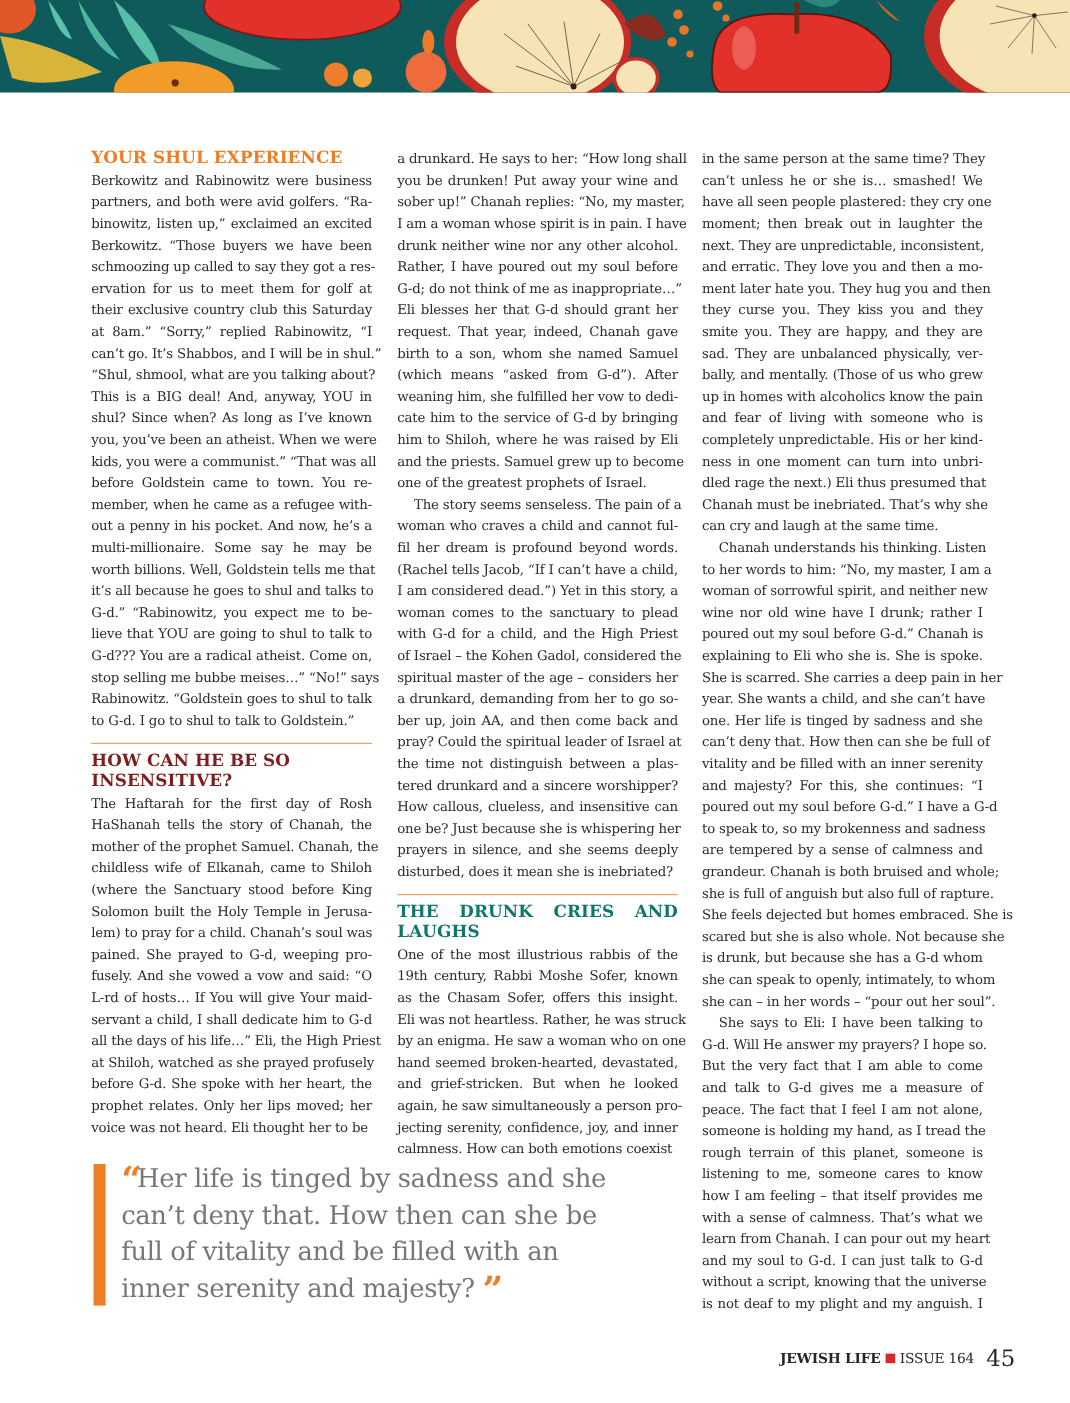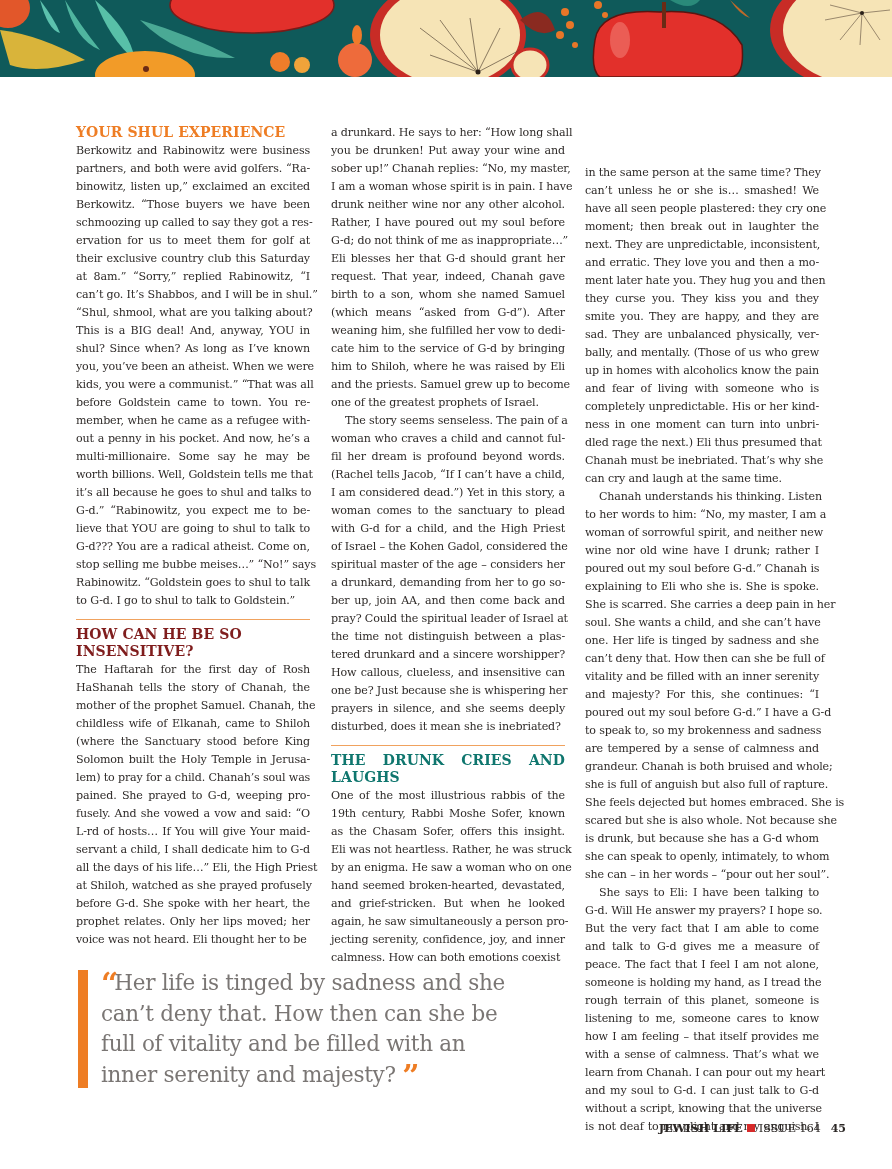--- a/index.html
+++ b/index.html
@@ -27,21 +27,21 @@
   .pq-bar { position: absolute; left: 0; top: 2px; width: 10px; height: 118px; background: #ee7d24; }
   .pq-text { position: absolute; left: 23px; top: 0; width: 450px; color: #7a7674; font-family: "DejaVu Serif", serif; font-size: 21.5px; line-height: 30.5px; letter-spacing: -0.3px; }
   .pq-text .line { text-align-last: left; }
   .quote-mark { color: #ee7d24; font-weight: bold; font-size: 30px; line-height: 20px; position: relative; top: 4px; letter-spacing: -4px; }
 
   
   .footer { position: absolute; right: 46px; top: 1121px; font-family: "DejaVu Serif", serif; font-size: 11.5px; color: #2a2624; display: flex; align-items: center; gap: 4px; }
   .footer .mag { font-weight: bold; letter-spacing: -0.2px; }
   .footer .sq { display: inline-block; width: 8px; height: 8px; background: #d62a2a; }
   .footer .issue { letter-spacing: -0.2px; }
-  .footer .page { font-weight: bold; font-size: 11px; margin-left: 6px; }
+  .footer .page { font-weight: normal; font-size: 19px; margin-left: 6px; }
 </style>
 </head>
 <body>
 
 <div class="banner">
   <svg width="892" height="77" viewBox="0 0 892 77">
     <rect x="0" y="0" width="892" height="77" fill="#0f5a5a"></rect>
 
     <ellipse cx="8" cy="8" rx="22" ry="20" fill="#e2572a"></ellipse>
     <path d="M0 30 Q40 35 85 60 Q40 75 10 65 Z" fill="#d9b43a"></path>
@@ -210,21 +210,21 @@
       <span class="line">by an enigma. He saw a woman who on one</span>
       <span class="line">hand seemed broken-hearted, devastated,</span>
       <span class="line">and grief-stricken. But when he looked</span>
       <span class="line">again, he saw simultaneously a person pro-</span>
       <span class="line">jecting serenity, confidence, joy, and inner</span>
       <span class="line last">calmness. How can both emotions coexist</span>
     </p>
 </div>
 
 <div class="col col3">
-  <p style="text-indent: 0px; margin-top: 40px;">
+  <p style="text-indent: 0px;">
       <span class="line">in the same person at the same time? They</span>
       <span class="line">can’t unless he or she is… smashed! We</span>
       <span class="line">have all seen people plastered: they cry one</span>
       <span class="line">moment; then break out in laughter the</span>
       <span class="line">next. They are unpredictable, inconsistent,</span>
       <span class="line">and erratic. They love you and then a mo-</span>
       <span class="line">ment later hate you. They hug you and then</span>
       <span class="line">they curse you. They kiss you and they</span>
       <span class="line">smite you. They are happy, and they are</span>
       <span class="line">sad. They are unbalanced physically, ver-</span>
@@ -238,21 +238,21 @@
       <span class="line last">can cry and laugh at the same time.</span>
     </p>
   <p class="indent" style="text-indent: 0px;">
       <span class="line" style="padding-left: 14px;">Chanah understands his thinking. Listen</span>
       <span class="line">to her words to him: “No, my master, I am a</span>
       <span class="line">woman of sorrowful spirit, and neither new</span>
       <span class="line">wine nor old wine have I drunk; rather I</span>
       <span class="line">poured out my soul before G-d.” Chanah is</span>
       <span class="line">explaining to Eli who she is. She is spoke.</span>
       <span class="line">She is scarred. She carries a deep pain in her</span>
-      <span class="line">soul. She wants a child, and she can’t have</span>
+      <span class="line">year. She wants a child, and she can’t have</span>
       <span class="line">one. Her life is tinged by sadness and she</span>
       <span class="line">can’t deny that. How then can she be full of</span>
       <span class="line">vitality and be filled with an inner serenity</span>
       <span class="line">and majesty? For this, she continues: “I</span>
       <span class="line">poured out my soul before G-d.” I have a G-d</span>
       <span class="line">to speak to, so my brokenness and sadness</span>
       <span class="line">are tempered by a sense of calmness and</span>
       <span class="line">grandeur. Chanah is both bruised and whole;</span>
       <span class="line">she is full of anguish but also full of rapture.</span>
       <span class="line">She feels dejected but homes embraced. She is</span>

